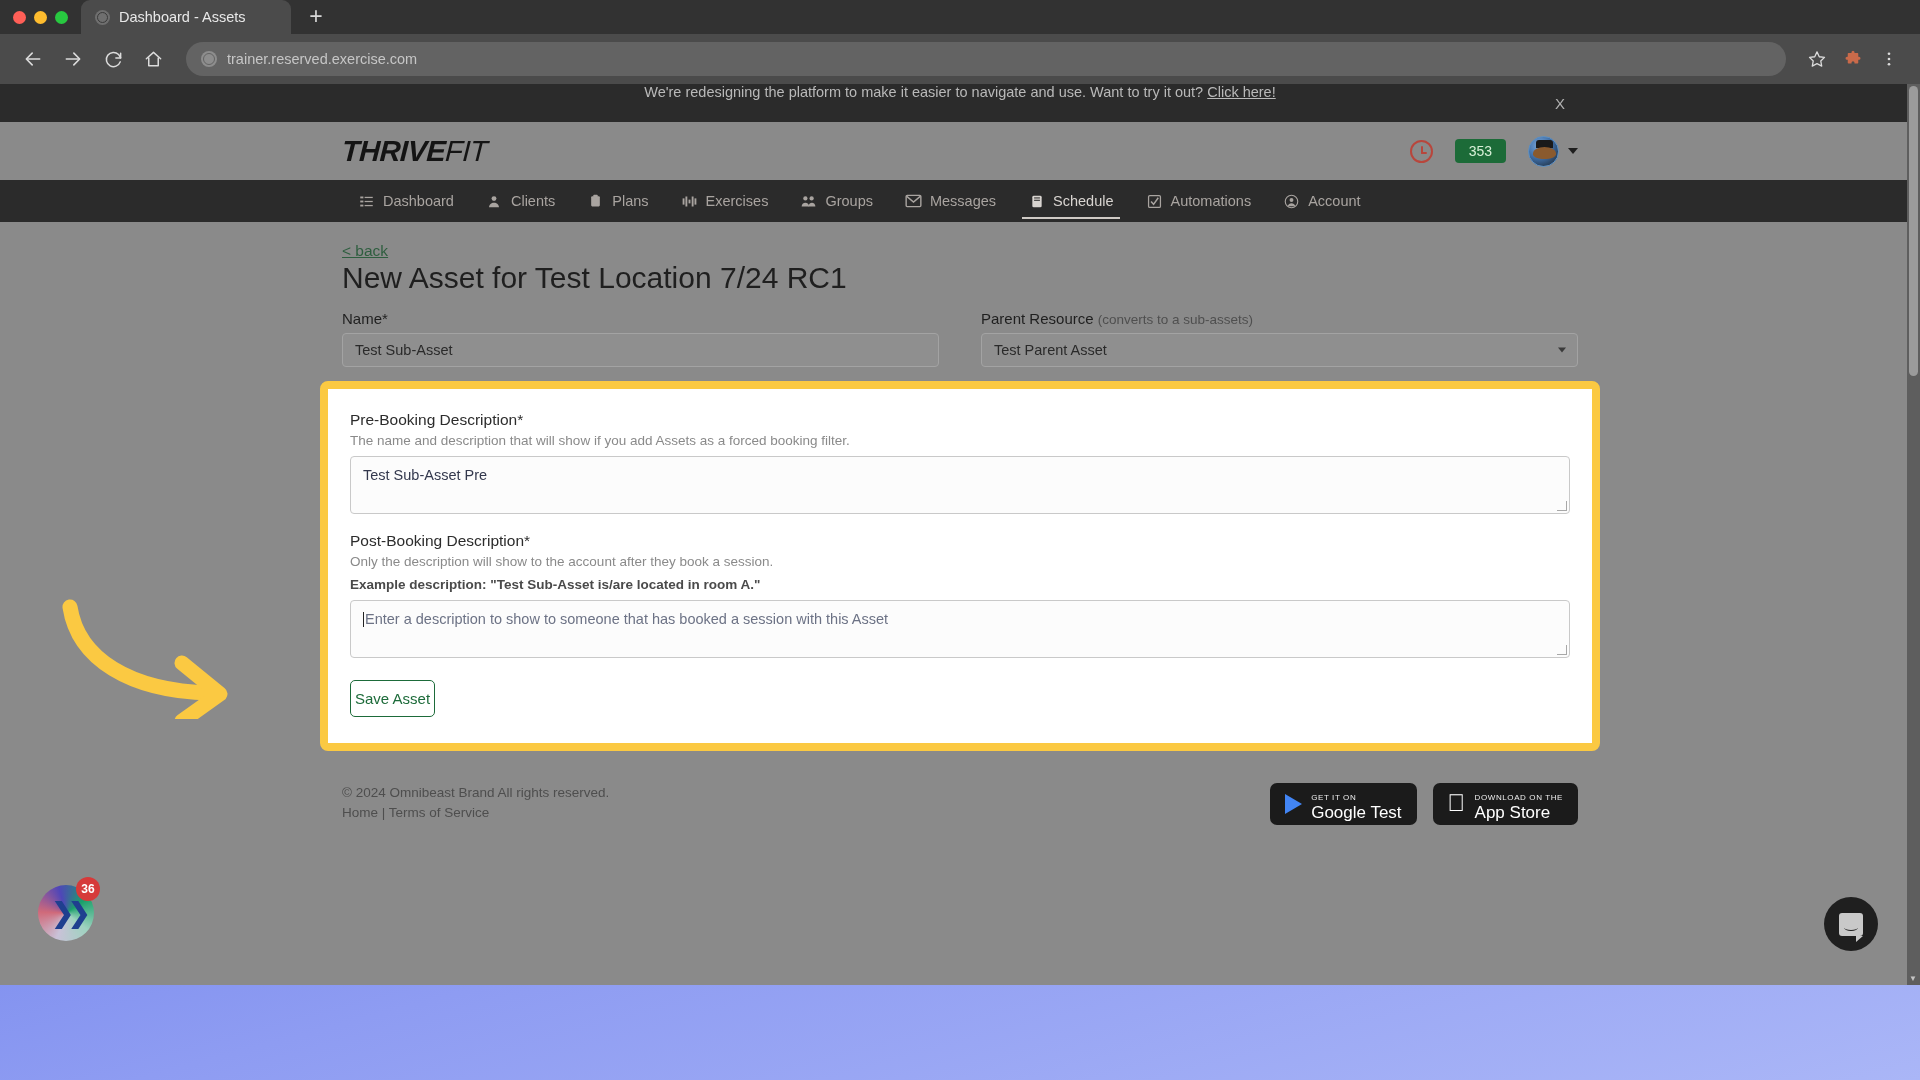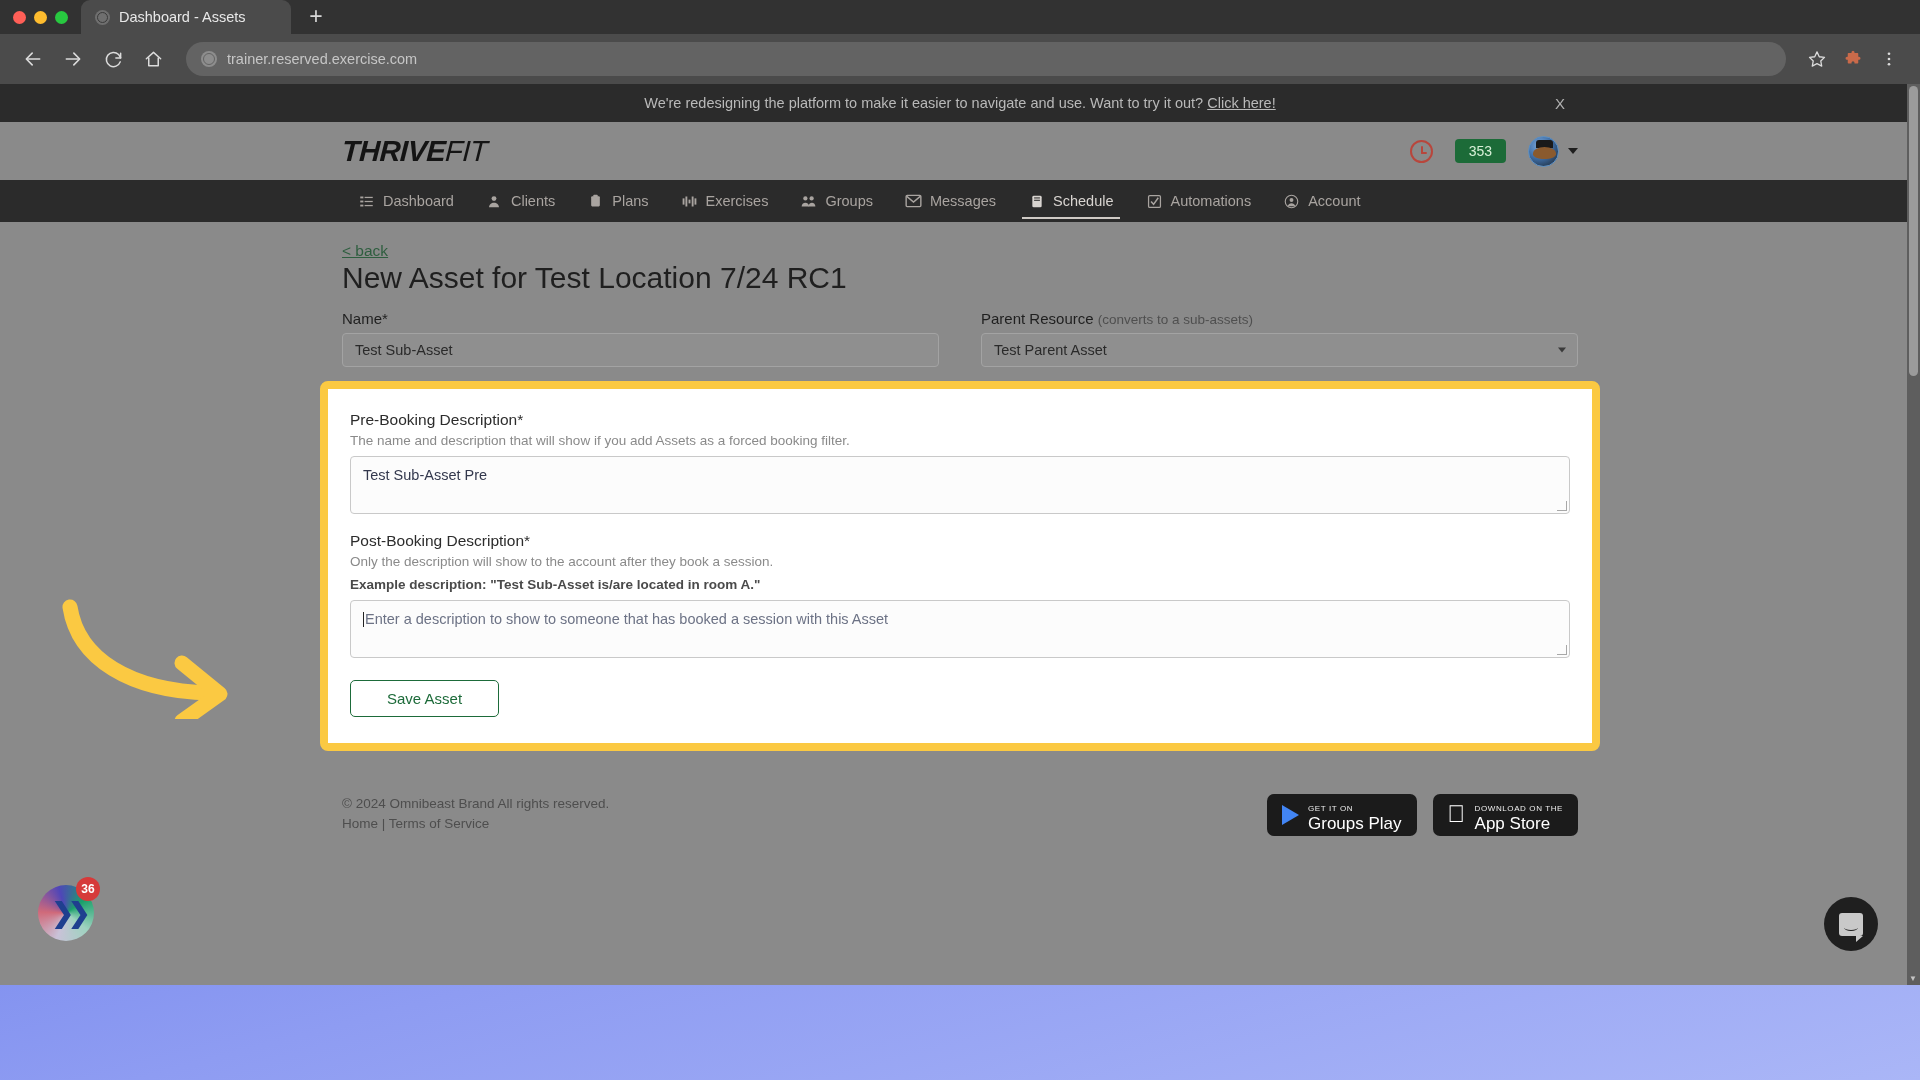--- a/index.html
+++ b/index.html
@@ -89,21 +89,21 @@
   #viewport {
     position: relative;
     height: 901px;
     background: #8a8a8a;
     overflow: hidden;
   }
 
   
   #banner {
     height: 38px; background: #2b2b2b;
-    display:flex; align-items:center; justify-content:center;
+    display:flex; justify-content:center;
     position:relative;
     color:#b9b9b9; font-size: 14.5px;
   }
   #banner a { color:#b9b9b9; text-decoration: underline; }
   #banner-close {
     position:absolute; right: 355px; top: 50%; transform: translateY(-50%);
     color:#b0b0b0; font-size:15px;
   }
 
   
@@ -236,28 +236,28 @@
     border-right:1.5px solid #a8a8a8; border-bottom:1.5px solid #a8a8a8;
   }
   .caret-bar {
     display:inline-block; width:1px; height:15px; background:#222;
     vertical-align:-3px; margin-right:1px;
   }
   .gap { height: 18px; }
   #save-btn {
     margin-top: 22px;
     display:inline-flex; align-items:center; justify-content:center;
-    height: 37px; padding: 0 36px;
+    height: 37px; padding: 0 4px;
     border: 1.6px solid #1d6b3a; border-radius:5px;
     background:#ffffff; color:#1d6b3a; font-size:15px;
   }
 
   
   #footer {
-    background:#8a8a8a; padding: 43px 342px 0 342px;
+    background:#8a8a8a; padding: 32px 342px 0 342px;
     display:flex; align-items:flex-start;
   }
   #footer-left { font-size:13.5px; color:#4e4e4e; line-height:1.45; }
   #footer-left a { color:#4e4e4e; text-decoration:none; }
   #footer-right { margin-left:auto; display:flex; gap:16px; align-items:center; }
   .store-badge {
     background:#1b1b1b; border-radius:7px; height:42px;
     display:flex; align-items:center; gap:9px; padding: 0 15px;
     color:#fff;
   }
@@ -556,21 +556,21 @@
           <a href="#">Home</a>
           <span>|</span>
           <a href="#">Terms of Service</a>
         </div>
       </div>
       <div id="footer-right">
         <div class="store-badge">
           <span class="gplay-tri"></span>
           <span>
             <span class="store-top">GET IT ON</span><br>
-            <span class="store-bot">Groups Play</span>
+            <span class="store-bot">Google Test</span>
           </span>
         </div>
         <div class="store-badge">
           <span class="apple-glyph"></span>
           <span>
             <span class="store-top">Download on the</span><br>
             <span class="store-bot">App Store</span>
           </span>
         </div>
       </div>

